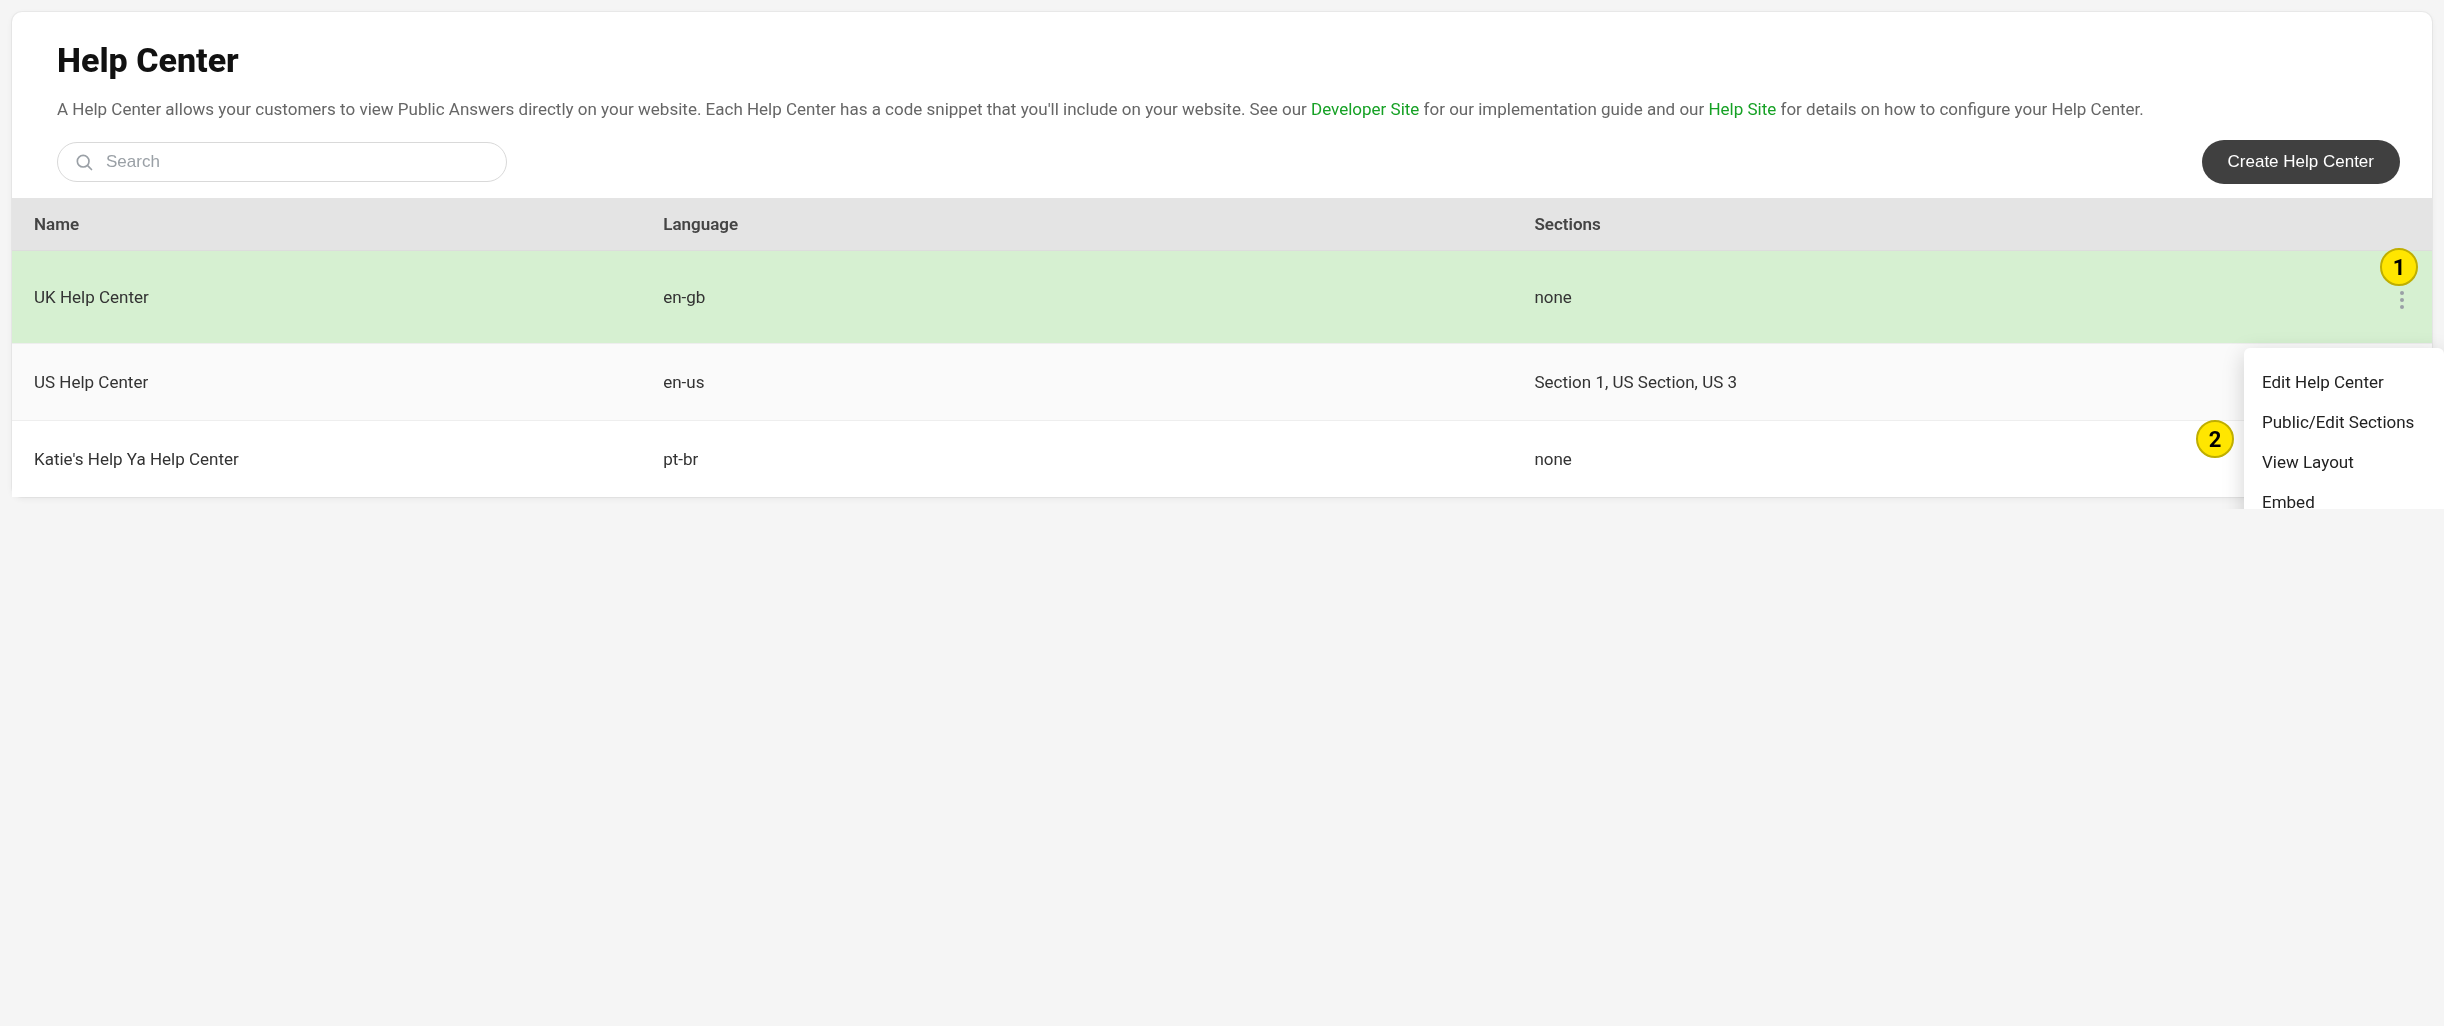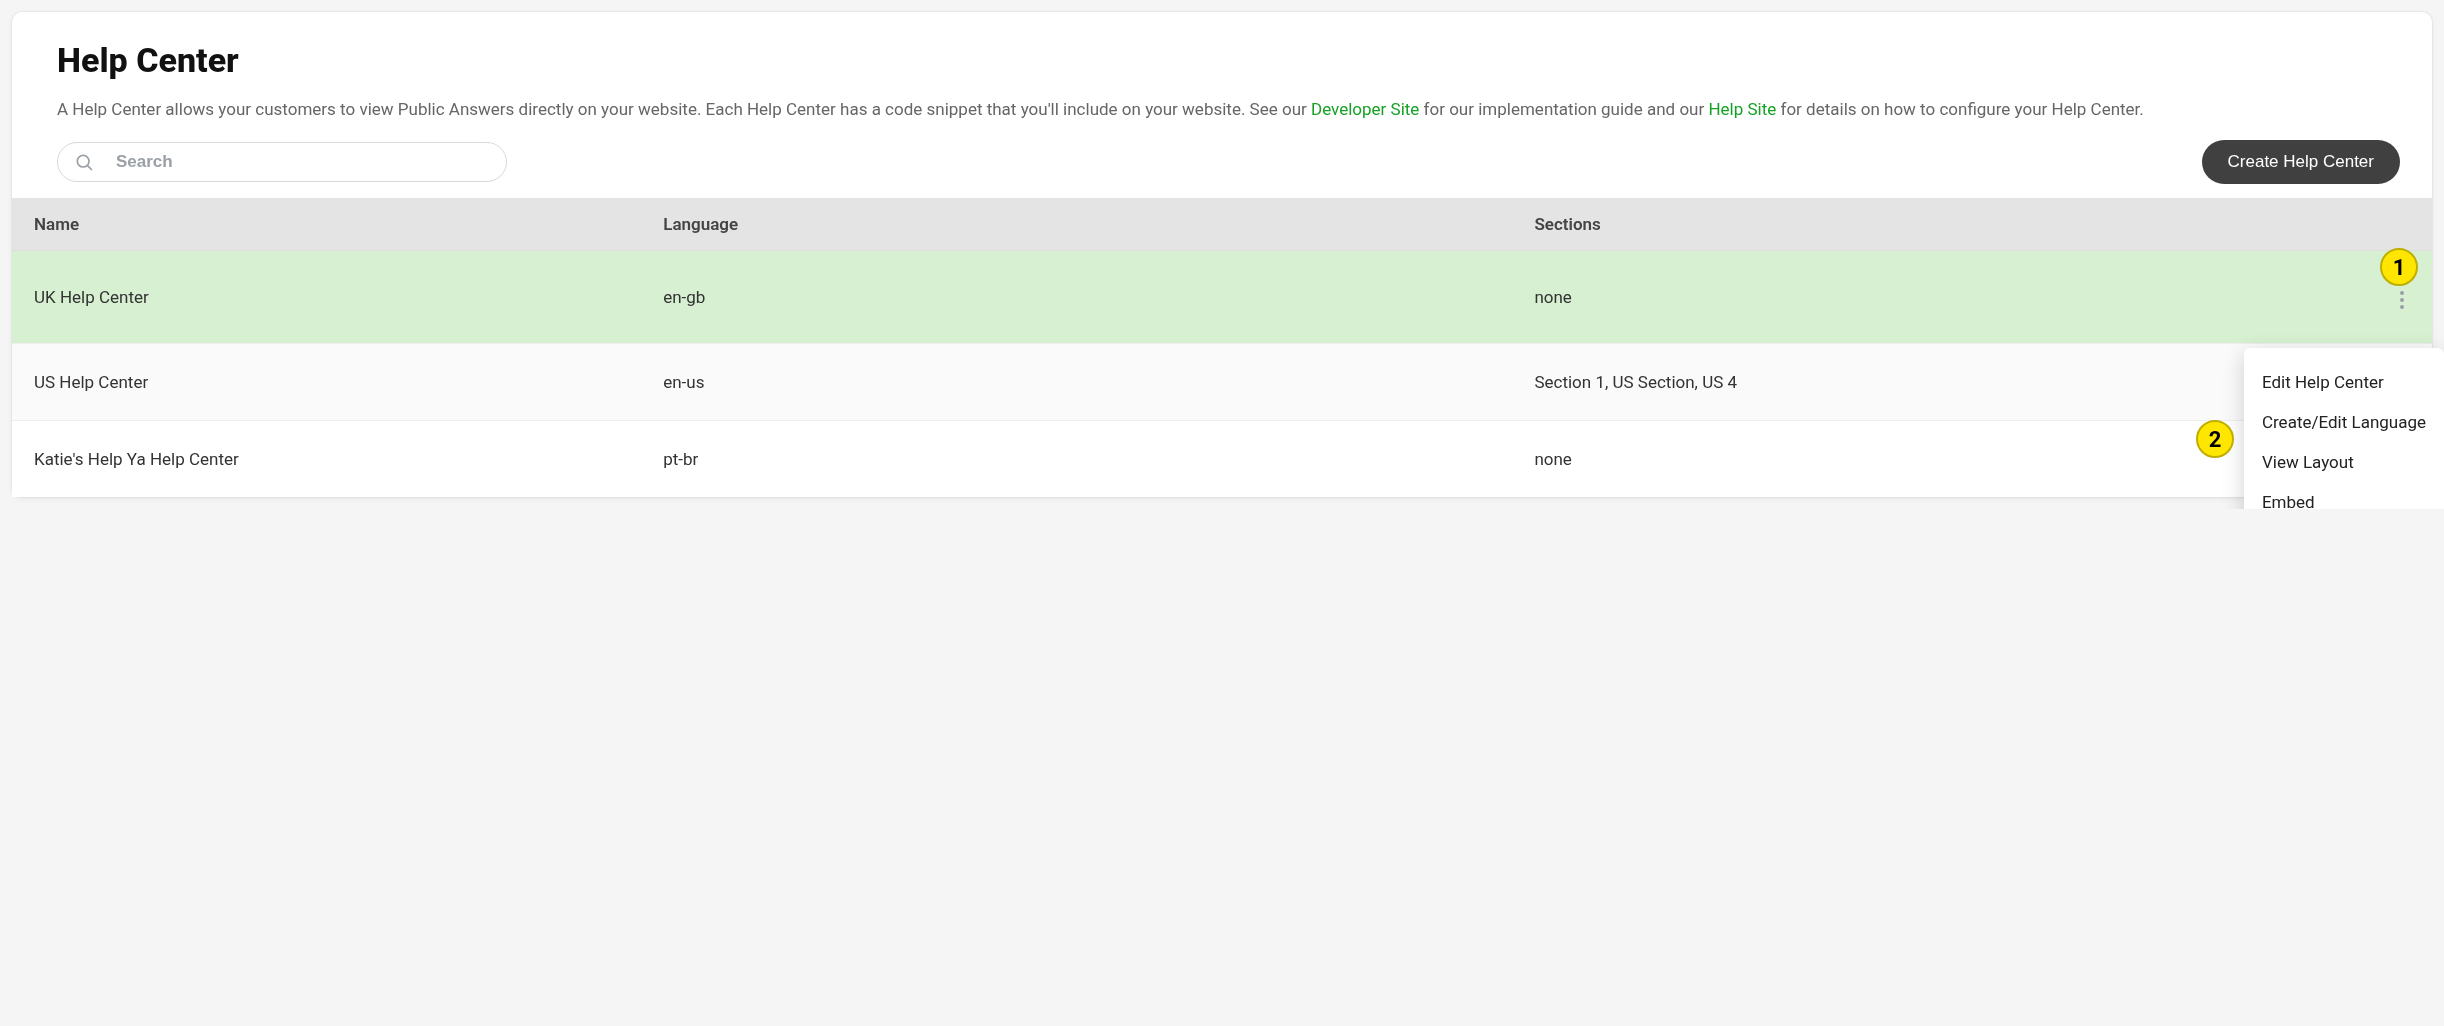--- a/index.html
+++ b/index.html
@@ -52,25 +52,24 @@
     border-radius: 999px;
     padding: 8px 16px;
     width: 450px;
     color: #999;
   }
   .search-wrap svg { flex: 0 0 auto; }
   .search-input {
     border: none;
     outline: none;
     font-size: 17px;
-    margin-left: 20px;
+    margin-left: 10px;
     flex: 1;
     color: #0f766e;
     background: transparent;
-    font-weight: bold;
   }
   .search-input::placeholder { color: #9aa0a6; }
   .create-btn {
     background: #404040;
     color: #fff;
     border: none;
     border-radius: 999px;
     padding: 12px 26px;
     font-size: 17px;
     font-weight: 500;
@@ -185,35 +184,35 @@
             <td>none</td>
             <td class="col-actions"><div class="kebab">
                 <span></span>
                 <span></span>
                 <span></span>
               </div></td>
           </tr>
           <tr>
             <td>US Help Center</td>
             <td>en-us</td>
-            <td>Section 1, US Section, US 4</td>
+            <td>Section 1, US Section, US 3</td>
             <td class="col-actions"></td>
           </tr>
           <tr>
             <td>Katie's Help Ya Help Center</td>
             <td>pt-br</td>
             <td>none</td>
             <td class="col-actions"></td>
           </tr>
         </tbody>
     </table>
 
     <div class="context-menu" id="context-menu">
         <div class="item">Edit Help Center</div>
-        <div class="item">Create/Edit Language</div>
+        <div class="item">Public/Edit Sections</div>
         <div class="item">View Layout</div>
         <div class="item">Embed</div>
         <div class="item">Delete</div>
       </div>
 
     <div class="callout callout-1">1</div>
     <div class="callout callout-2">2</div>
   </div>
 </div>
 

